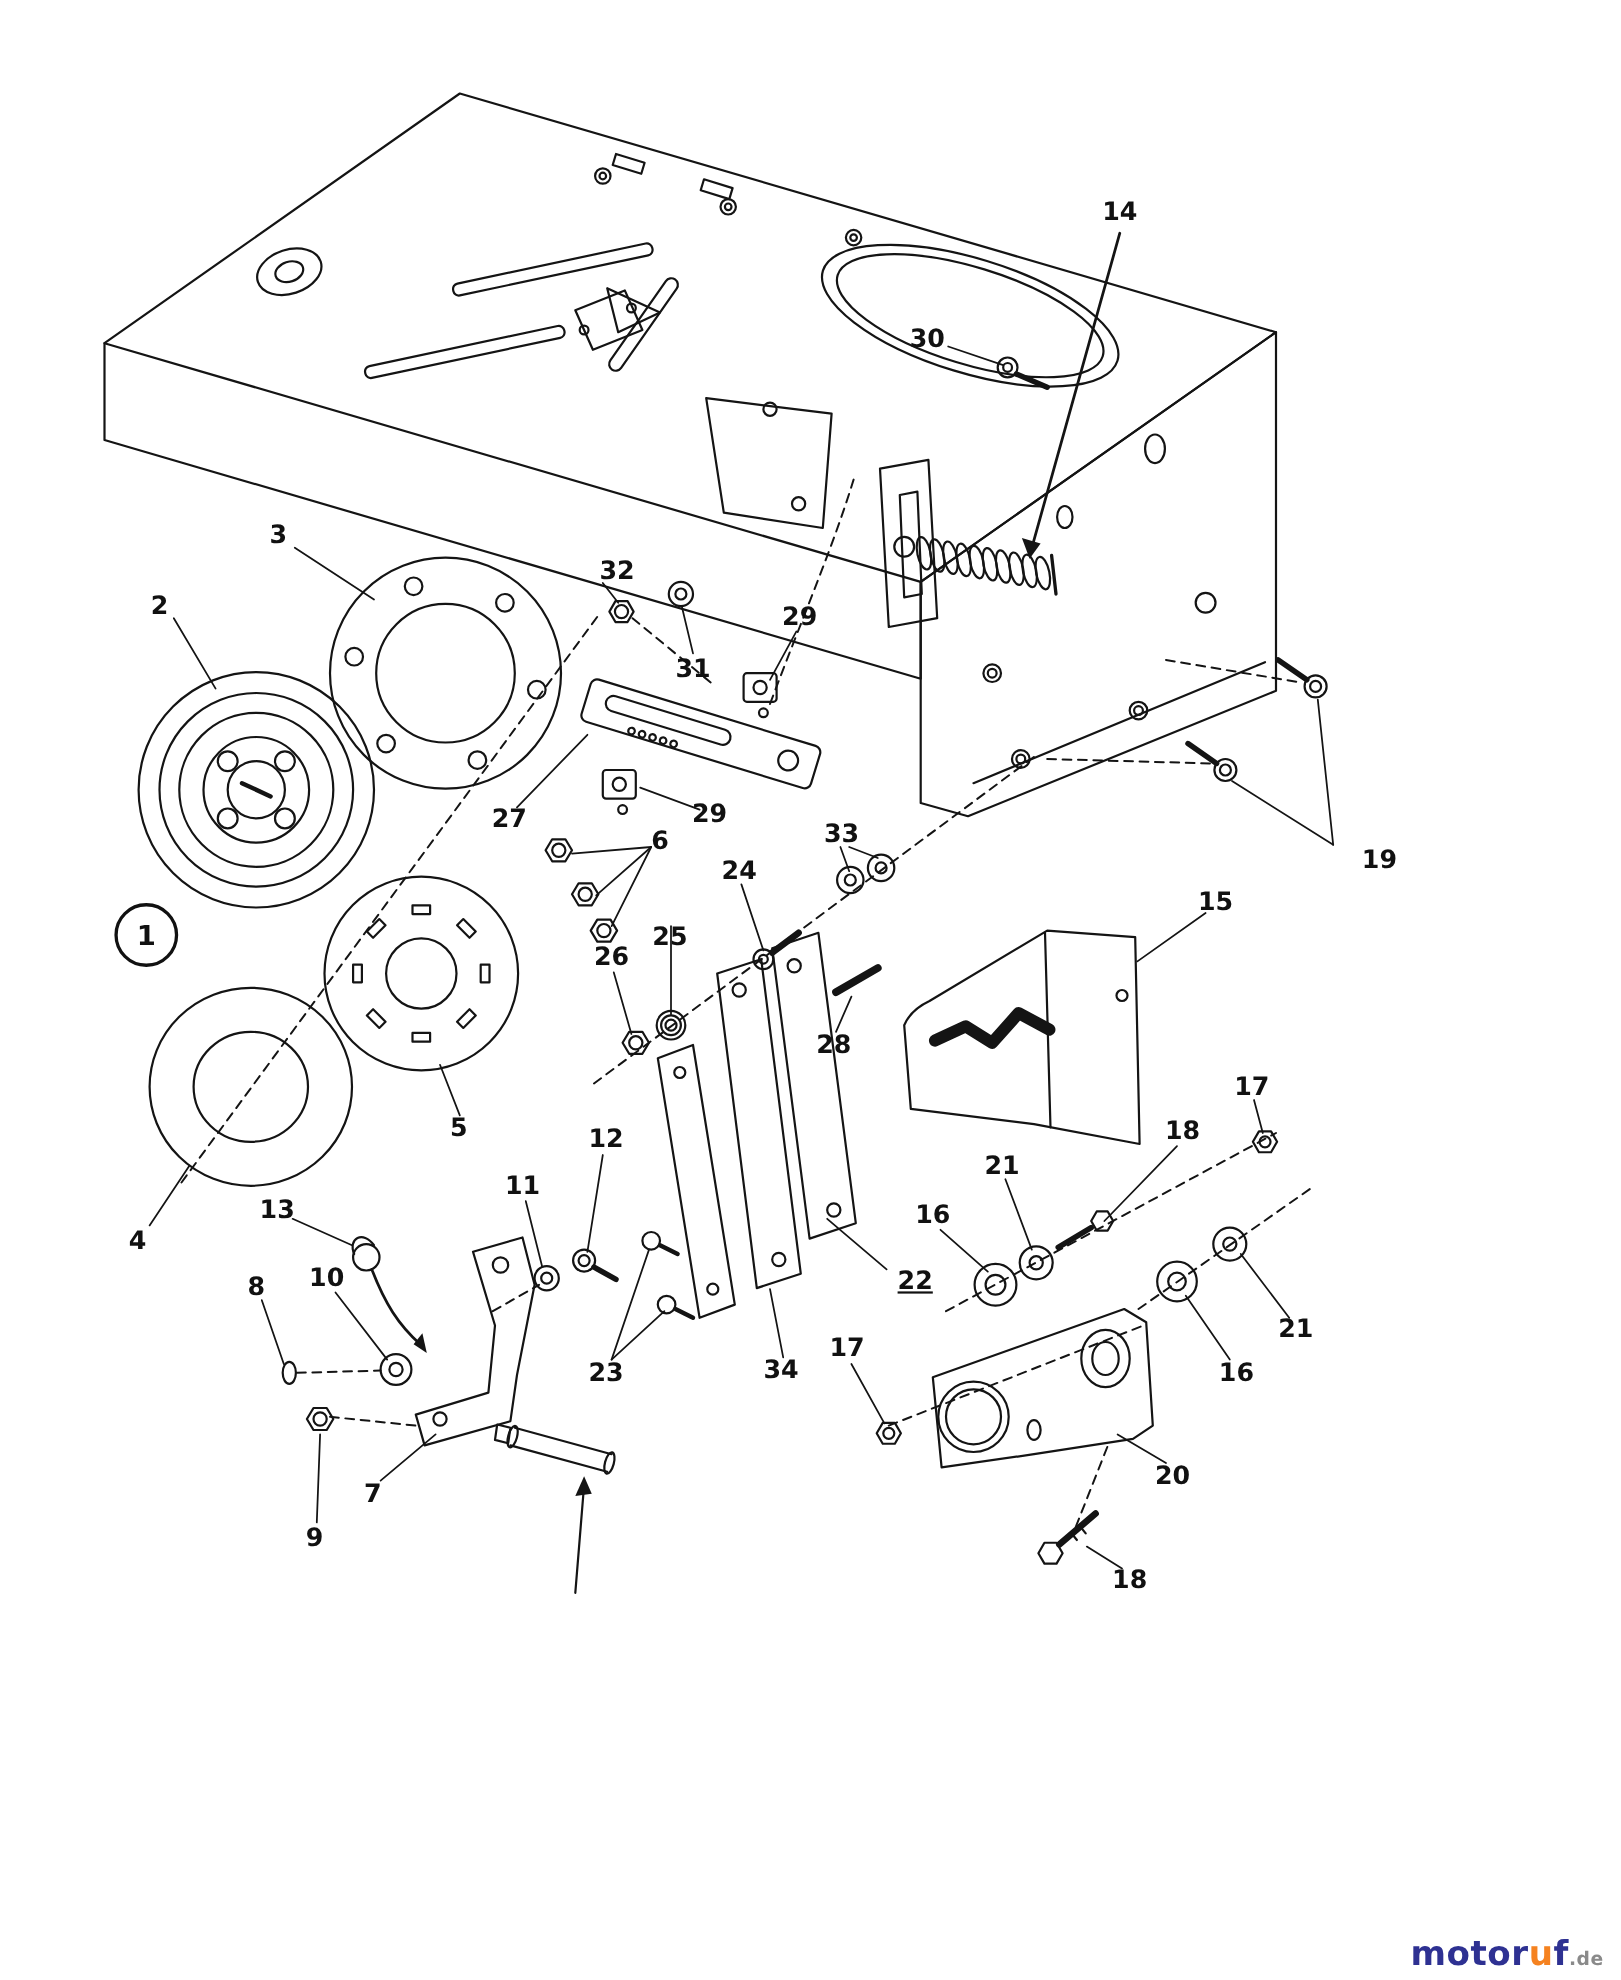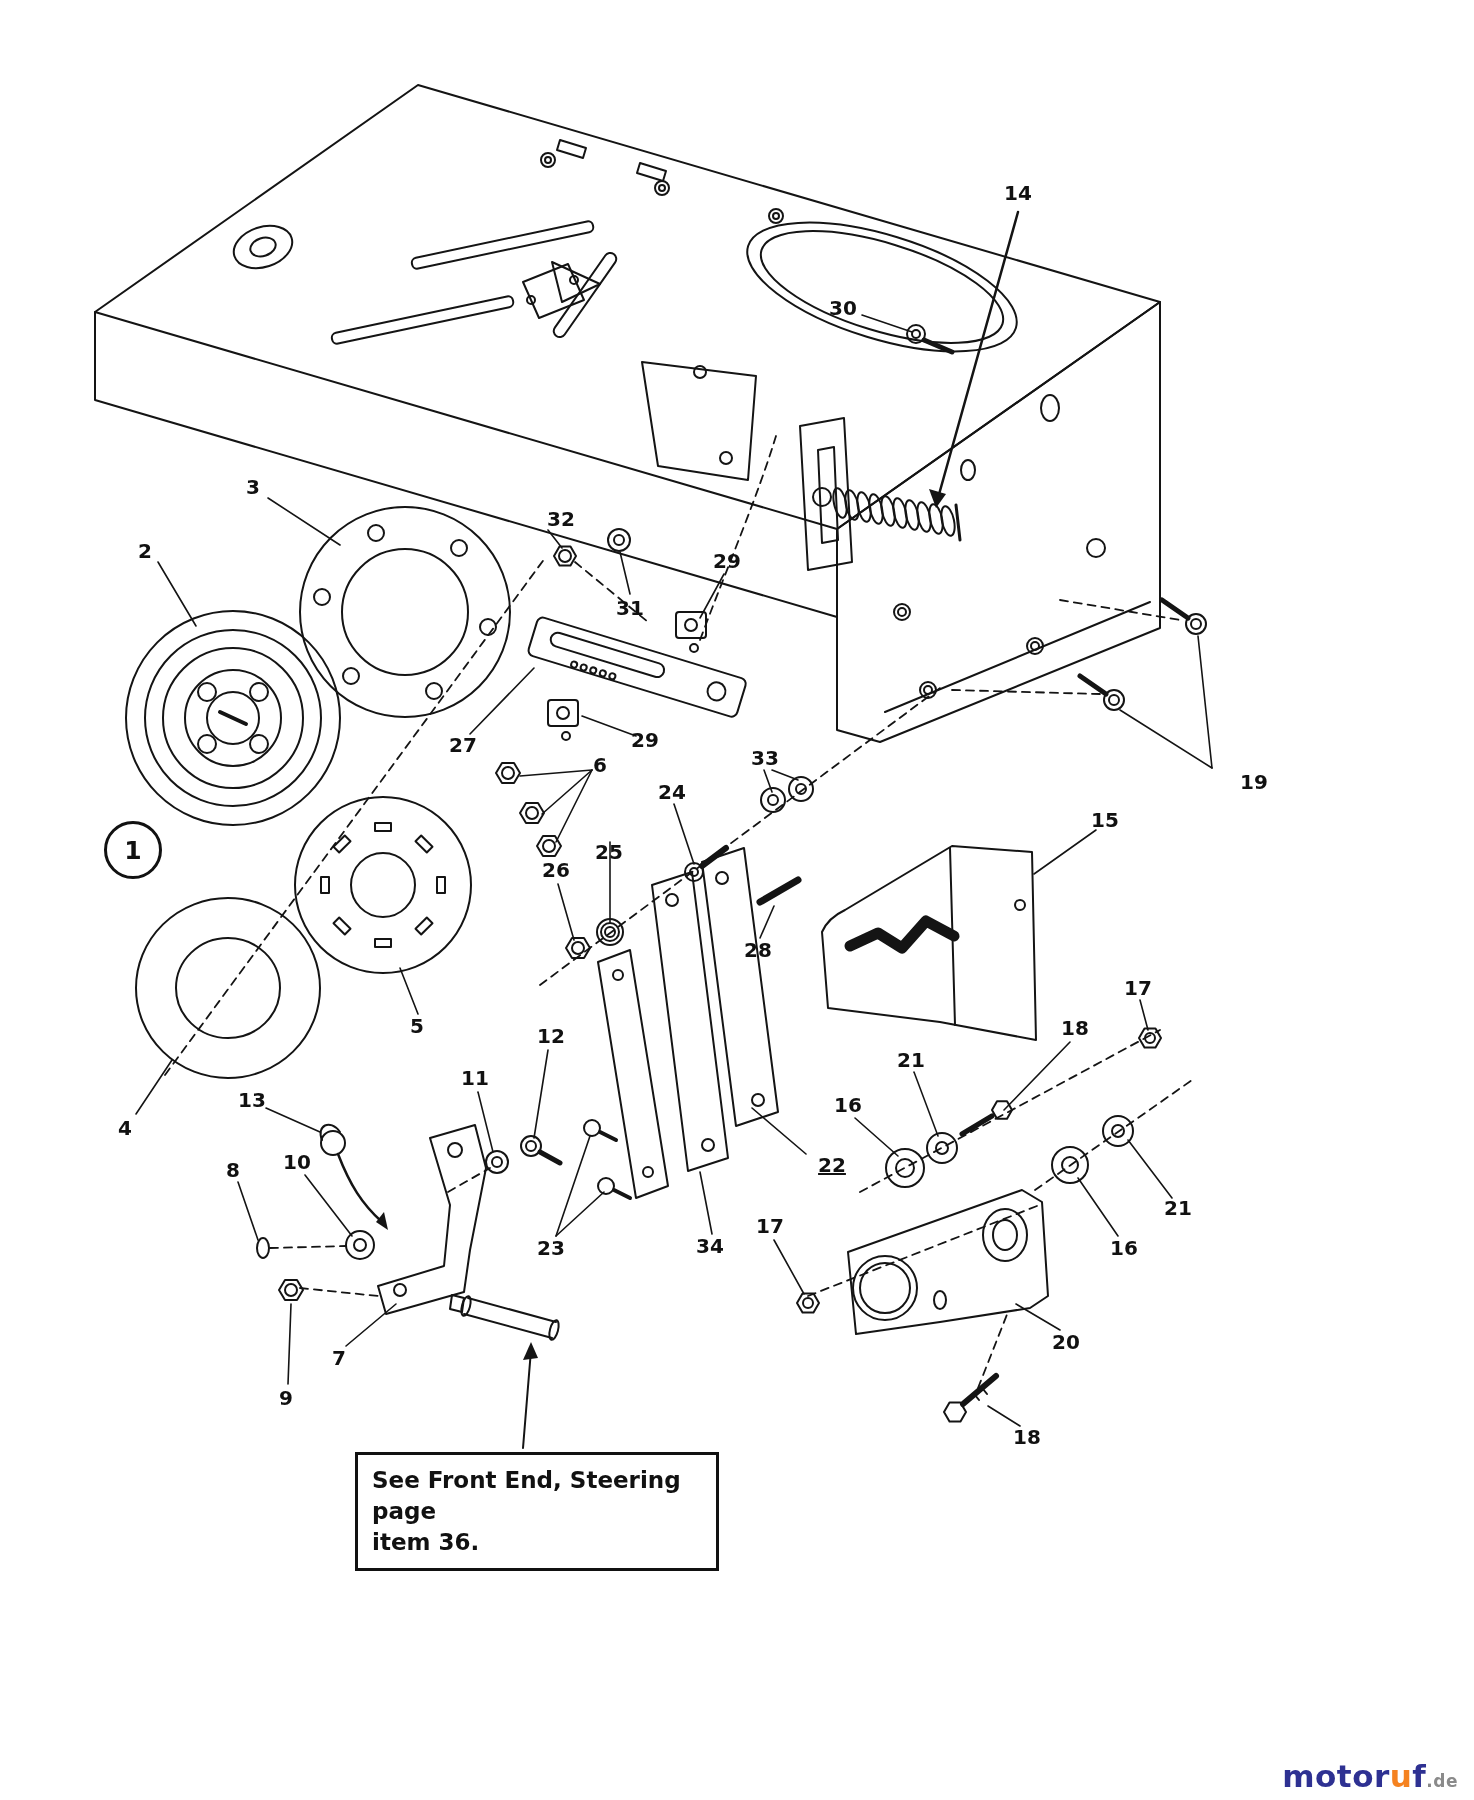--- a/index.html
+++ b/index.html
@@ -1,20 +1,20 @@
 <!DOCTYPE html>
 <html><head>
 <meta charset="utf-8">
 <style>
   html,body{margin:0;padding:0;background:#fff;}
   .canvas{position:relative;width:1474px;height:1800px;background:#fff;
           font-family:"DejaVu Sans",sans-serif;overflow:hidden;}
   .canvas svg{position:absolute;left:0;top:0;}
   .part-label{position:absolute;transform:translate(-50%,-50%);
-          font-weight:bold;font-size:20px;color:#111;background:transparent;
+          font-weight:bold;font-size:23px;color:#111;background:transparent;
           white-space:nowrap;z-index:5;}
   .part-label.circled{border:3px solid #111;border-radius:50%;width:52px;height:52px;
           display:flex;align-items:center;justify-content:center;background:#fff;
           font-size:25px;}
   .note-box{position:absolute;left:355px;top:1452px;width:330px;
           border:3px solid #111;background:#fff;padding:10px 14px;
           font-weight:bold;font-size:23px;line-height:1.35;color:#111;z-index:6;}
   .watermark{position:absolute;right:16px;bottom:6px;font-weight:bold;
           font-size:31px;letter-spacing:.5px;z-index:6;}
   .watermark .de{font-size:17px;}
@@ -431,21 +431,17 @@
       <div class="part-label" style="left: 758px; top: 950px;">28</div>
       <div class="part-label" style="left: 727px; top: 561px;">29</div>
       <div class="part-label" style="left: 645px; top: 740px;">29</div>
       <div class="part-label" style="left: 843px; top: 308px;">30</div>
       <div class="part-label" style="left: 630px; top: 608px;">31</div>
       <div class="part-label" style="left: 561px; top: 519px;">32</div>
       <div class="part-label" style="left: 765px; top: 758px;">33</div>
       <div class="part-label" style="left: 710px; top: 1246px;">34</div>
     </div>
 
-  <div class="note-box">
-    <div>See Front End, Steering page</div>
-    <div>item 36.</div>
-  </div>
 
   <div class="watermark">
     <span id="wm1" style="color: rgb(46, 49, 146);">motor</span><span id="wm2" style="color: rgb(245, 130, 32);">u</span><span id="wm3" style="color: rgb(46, 49, 146);">f</span><span id="wm4" class="de" style="color: rgb(138, 138, 138);">.de</span>
   </div>
 </div>
 
 </body></html>

